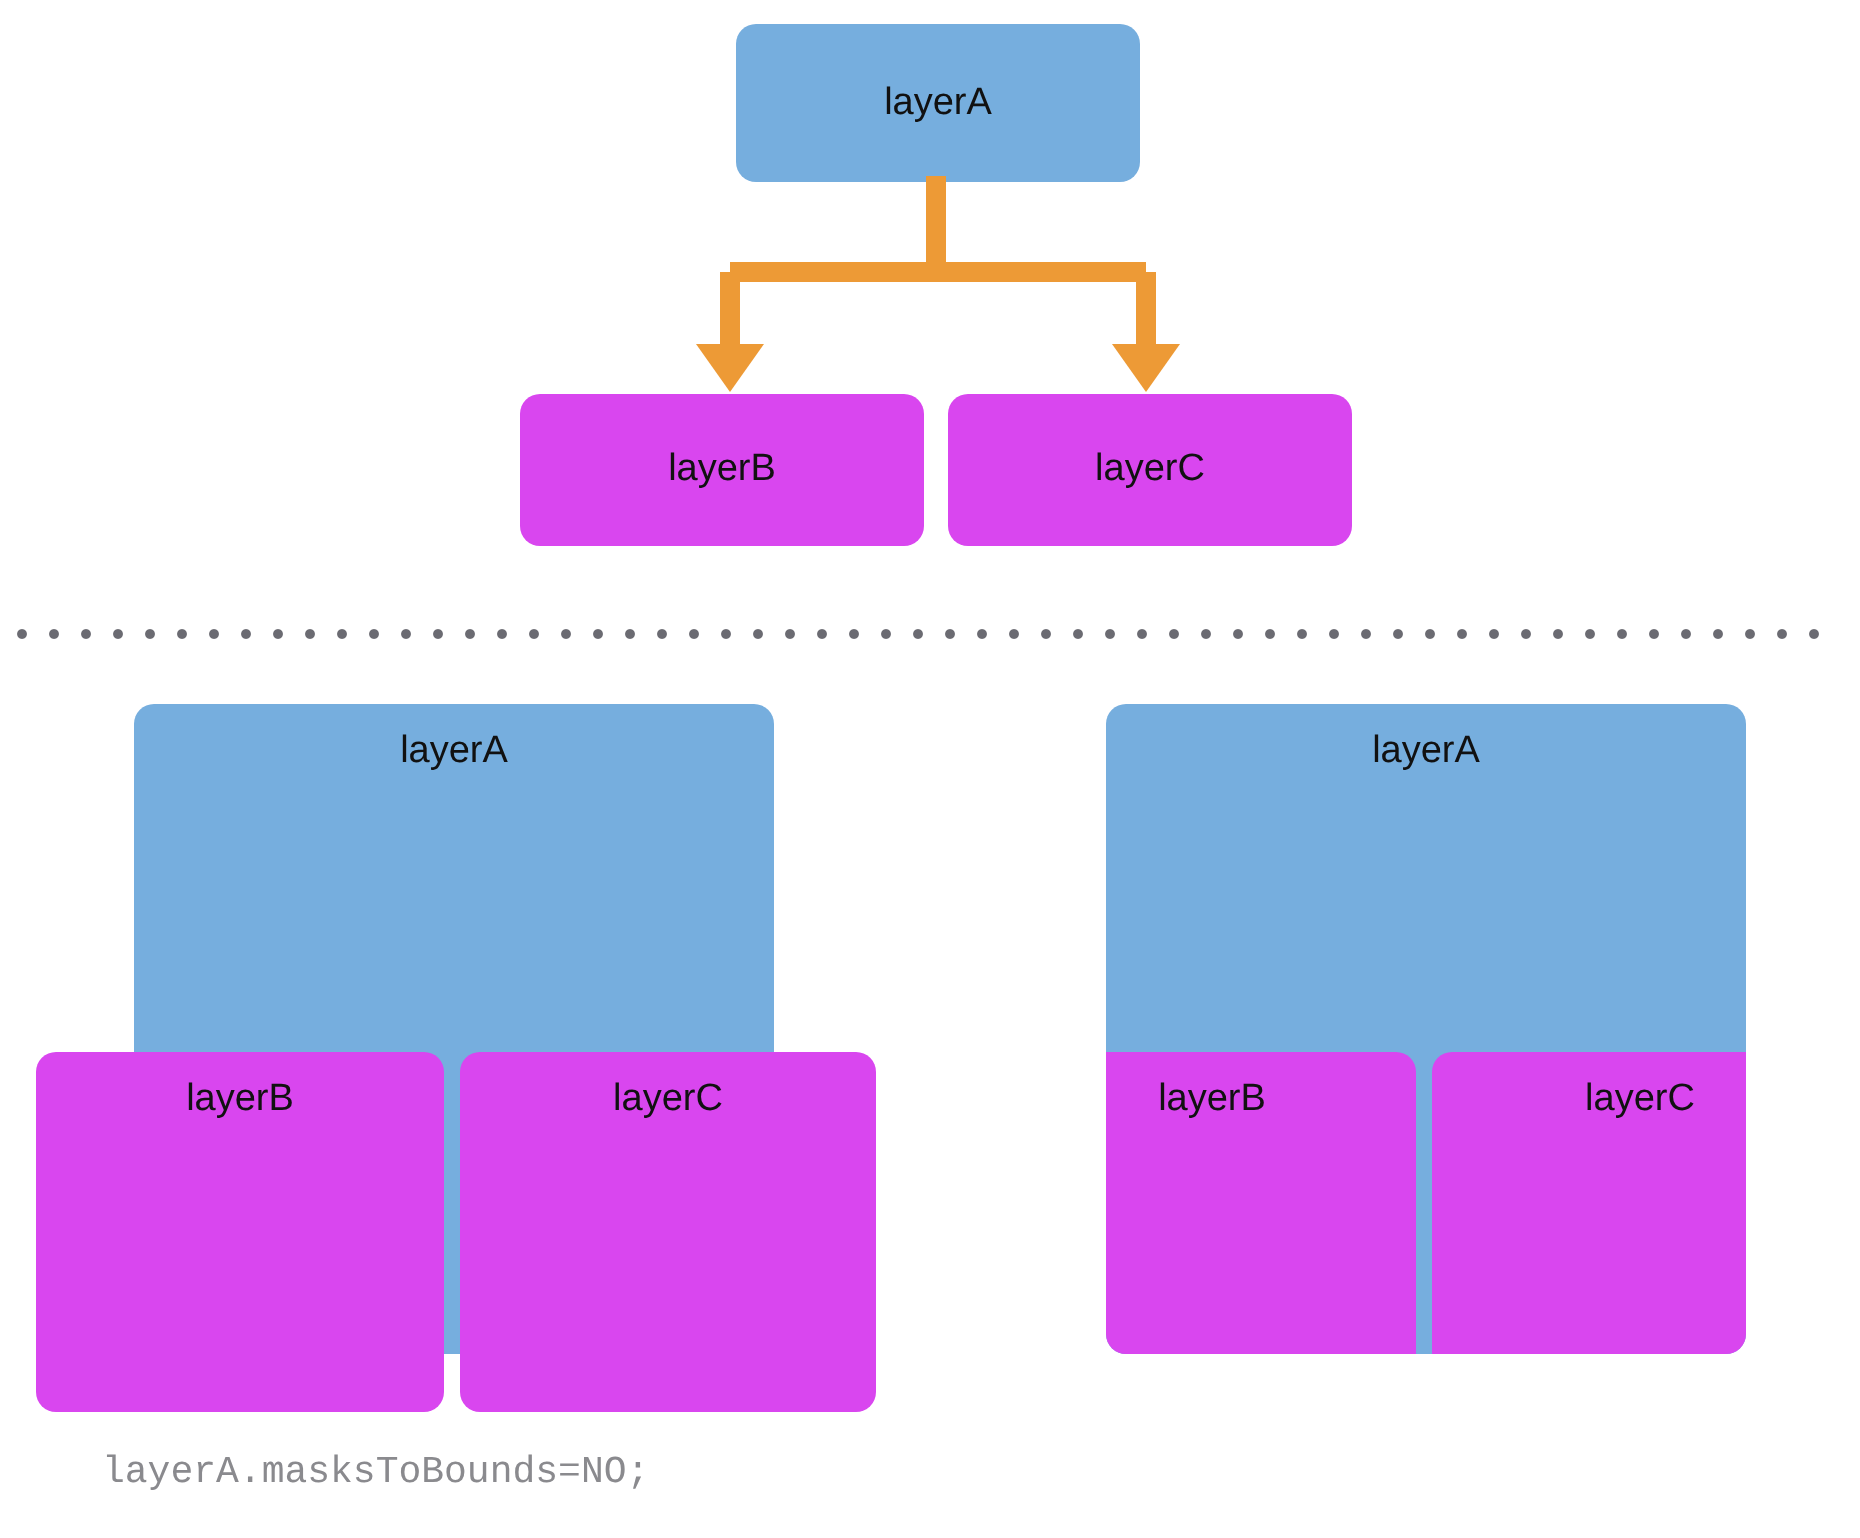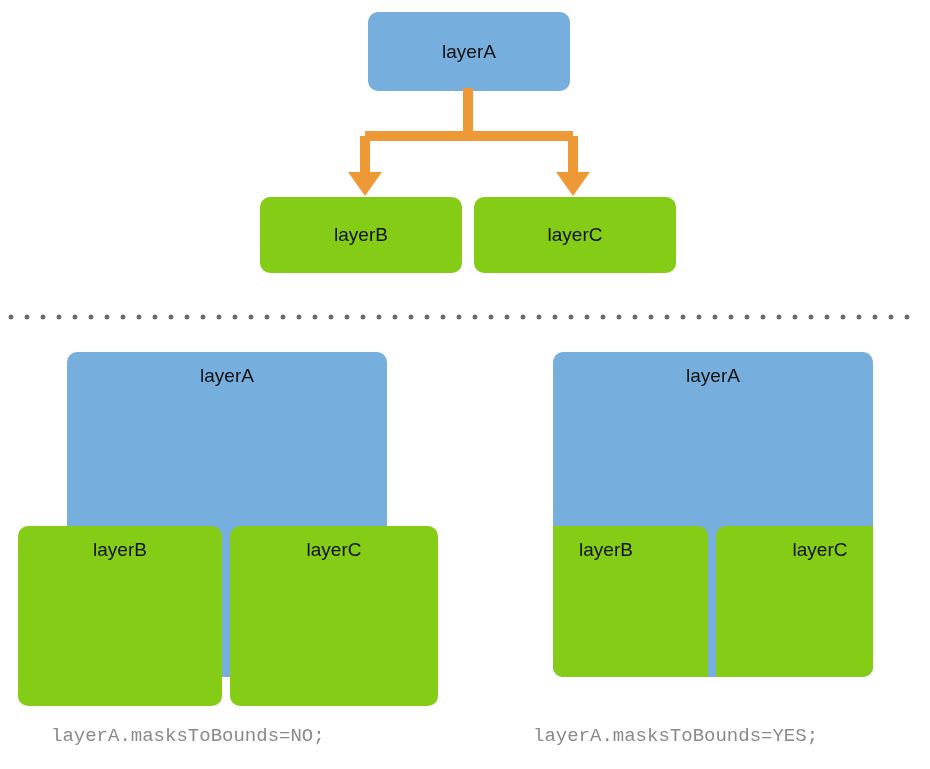--- a/index.html
+++ b/index.html
@@ -21,21 +21,21 @@
     height: 677px;
   }
 
   
   .box {
     position: absolute;
     border-radius: 10px;
     box-sizing: border-box;
   }
   .box-blue  { background: #76aede; }
-  .box-mint  { background: #84cc16; }
+  .box-mint  { background: #d946ef; }
 
   .box-label {
     position: absolute;
     left: 0;
     width: 100%;
     text-align: center;
     color: #111111;
     font-size: 19px;
     line-height: 22px;
     font-family: "Liberation Sans", sans-serif;
@@ -220,16 +220,15 @@
         <div class="box box-mint" id="yes-layerB">
           <div class="box-label label-top">layerB</div>
         </div>
 
         <div class="box box-mint" id="yes-layerC">
           <div class="box-label label-top">layerC</div>
         </div>
       </div>
     </div>
 
-    <div class="caption" id="caption-yes">layerA.masksToBounds=YES;</div>
   </div>
 
 </div>
 
 </body></html>

